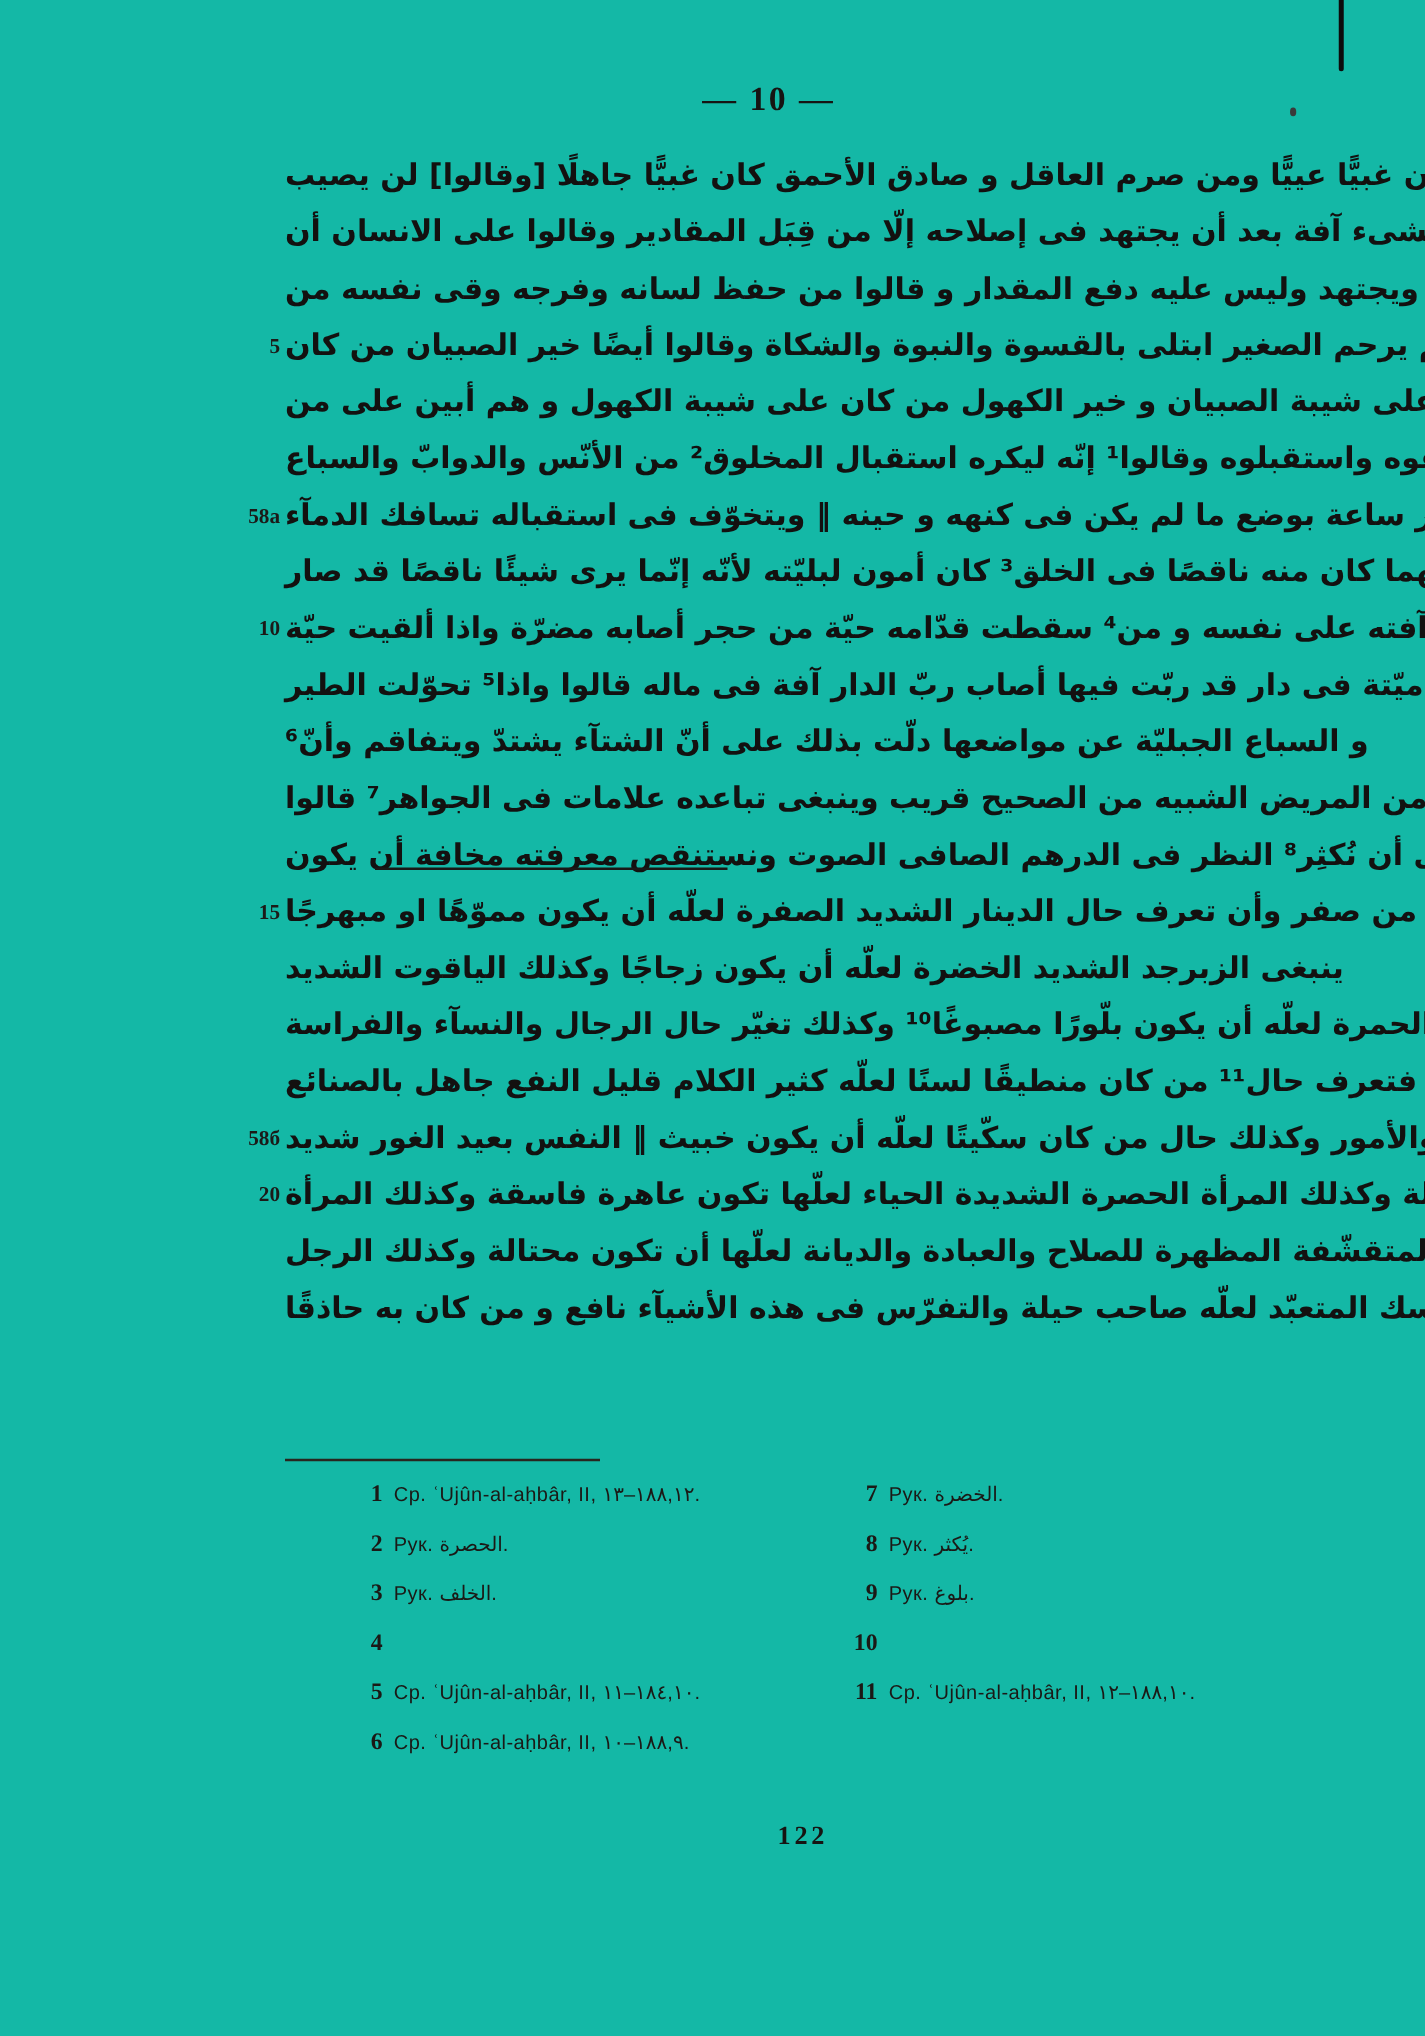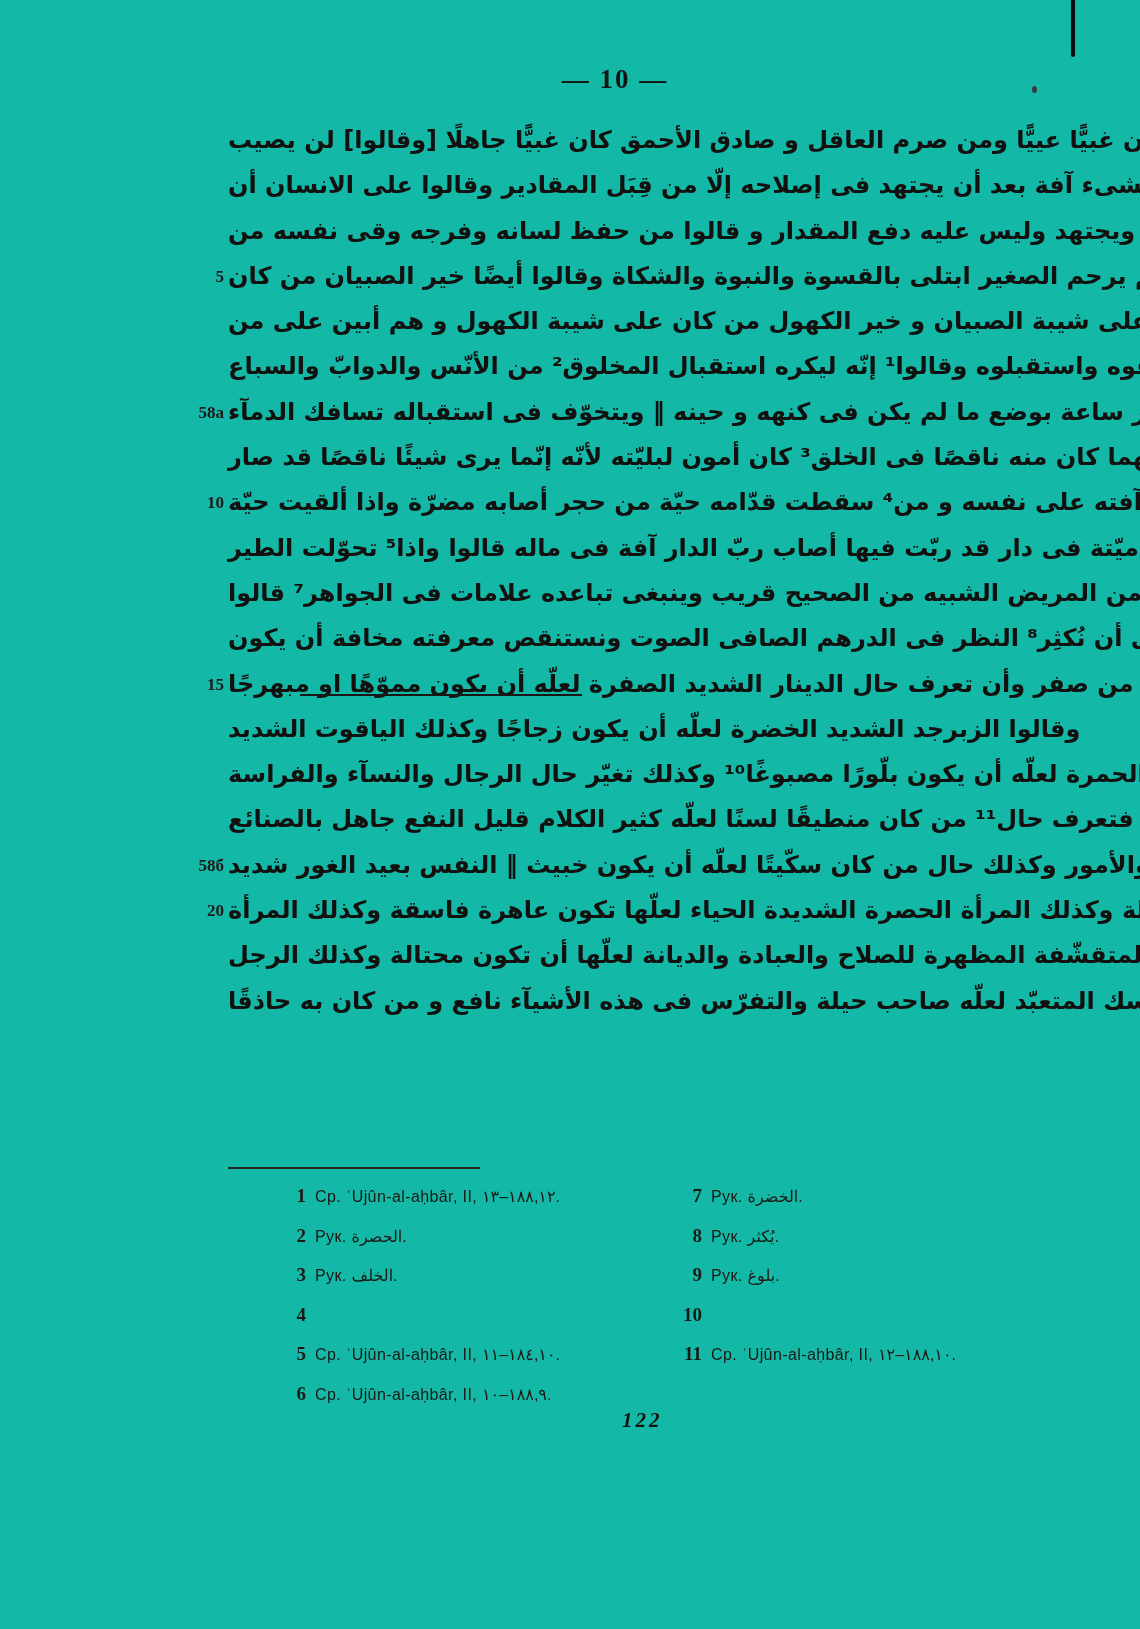--- a/index.html
+++ b/index.html
@@ -62,22 +62,22 @@
   .fn-col-right{left:668px;width:430px;}
   .fn-row{display:flex;direction:ltr;height:39.5px;align-items:baseline;line-height:27px;}
   .fn-num{flex:0 0 34px;text-align:right;padding-right:9px;font-weight:bold;font-size:19px;}
   .fn-text{
     flex:1;font-size:16px;
     font-family:Liberation Sans, sans-serif;
     letter-spacing:0.4px;
   }
   
   .footer-num{
-    position:absolute;top:1408px;left:622px;
-    font-size:21px;font-weight:bold;letter-spacing:3px;font-style:italic;
+    position:absolute;top:1456px;left:622px;
+    font-size:21px;font-weight:bold;letter-spacing:3px;
   }
   
   .artifact-vline{
     position:absolute;left:1071px;top:0;width:4px;height:57px;
     background:#0c0c0c;border-radius:0 0 2px 2px;
   }
   .artifact-dot{
     position:absolute;left:1032px;top:86px;width:5px;height:7px;
     background:#3a3a3a;border-radius:50%;
   }
@@ -138,39 +138,43 @@
       <div class="line-row">
         <div class="margin-cell">10</div>
         <div class="arabic-cell" dir="rtl">آفته على نفسه و من⁴ سقطت قدّامه حيّة من حجر أصابه مضرّة واذا ألقيت حيّة</div>
       </div>
 
       <div class="line-row">
         <div class="margin-cell"></div>
         <div class="arabic-cell" dir="rtl">ميّتة فى دار قد ربّت فيها أصاب ربّ الدار آفة فى ماله قالوا واذا⁵ تحوّلت الطير</div>
       </div>
 
+      <div class="line-row">
+        <div class="margin-cell"></div>
+        <div class="arabic-cell" dir="rtl">و السباع الجبليّة عن مواضعها دلّت بذلك على أنّ الشتآء يشتدّ ويتفاقم وأنّ⁶</div>
+      </div>
 
       <div class="line-row">
         <div class="margin-cell"></div>
         <div class="arabic-cell" dir="rtl">الموت من المريض الشبيه من الصحيح قريب وينبغى تباعده علامات فى الجواهر⁷ قالوا</div>
       </div>
 
       <div class="line-row">
         <div class="margin-cell"></div>
         <div class="arabic-cell" dir="rtl">ينبغى أن نُكثِر⁸ النظر فى الدرهم الصافى الصوت ونستنقص معرفته مخافة أن يكون</div>
       </div>
 
       <div class="line-row">
         <div class="margin-cell">15</div>
         <div class="arabic-cell" dir="rtl">من صفر وأن تعرف حال الدينار الشديد الصفرة لعلّه أن يكون مموّهًا او مبهرجًا</div>
       </div>
 
       <div class="line-row">
         <div class="margin-cell"></div>
-        <div class="arabic-cell" dir="rtl">وقالوا الزبرجد الشديد الخضرة لعلّه أن يكون زجاجًا وكذلك الياقوت الشديد</div>
+        <div class="arabic-cell" dir="rtl">ينبغى الزبرجد الشديد الخضرة لعلّه أن يكون زجاجًا وكذلك الياقوت الشديد</div>
       </div>
 
       <div class="line-row">
         <div class="margin-cell"></div>
         <div class="arabic-cell" dir="rtl">الحمرة لعلّه أن يكون بلّورًا مصبوغًا¹⁰ وكذلك تغيّر حال الرجال والنسآء والفراسة</div>
       </div>
 
       <div class="line-row">
         <div class="margin-cell"></div>
         <div class="arabic-cell" dir="rtl">فيهم فتعرف حال¹¹ من كان منطيقًا لسنًا لعلّه كثير الكلام قليل النفع جاهل بالصنائع</div>

